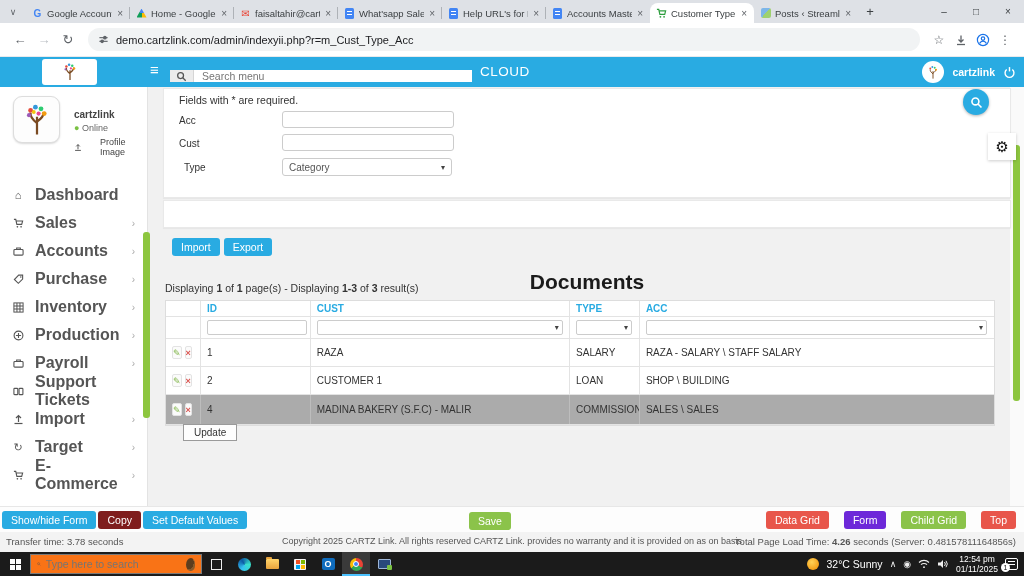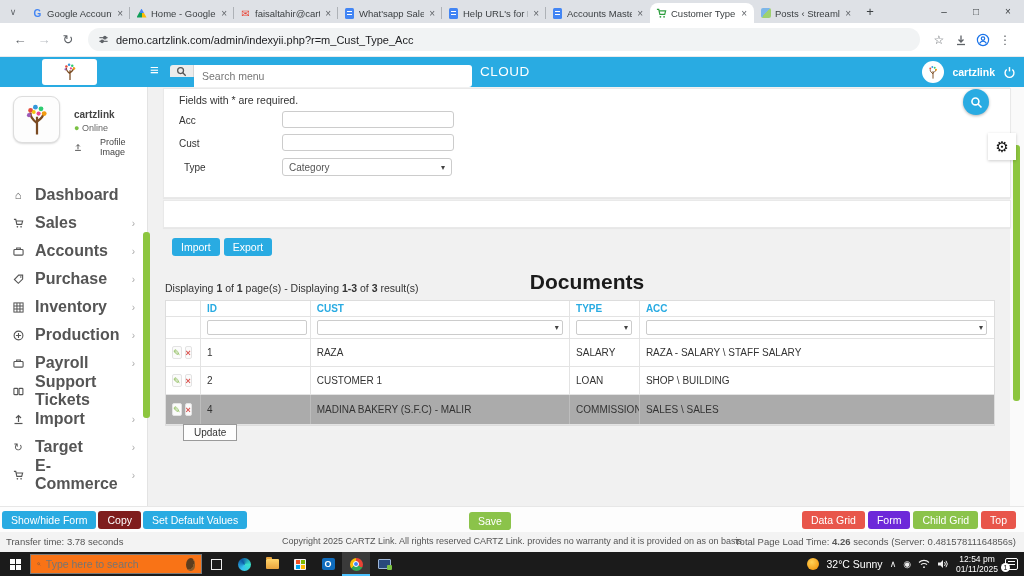--- a/index.html
+++ b/index.html
@@ -29,21 +29,21 @@
   .navbtn { width:24px; text-align:center; font-size:13px; color:#5f6368; }
   .navbtn.dis { color:#bdc1c6; }
   .urlpill { flex:1; height:23px; background:#f1f3f4; border-radius:12px; margin:0 8px; display:flex; align-items:center; padding:0 10px; gap:7px; }
   .urltext { font-size:11px; color:#202124; }
   .tbicon { width:22px; display:flex; align-items:center; justify-content:center; font-size:12px; color:#5f6368; }
 
   
   #appheader { position:absolute; top:57px; left:0; width:1024px; height:30px; background:#29ABE2; }
   .logobox { position:absolute; left:42px; top:2px; width:55px; height:26px; background:#fff; border-radius:3px; display:flex; align-items:center; justify-content:center; }
   .hamburger { position:absolute; left:150px; top:4px; color:#fff; font-size:15px; font-weight:bold; }
-  .hsearch { position:absolute; left:170px; top:8px; width:302px; height:22px; display:flex; border-radius:3px; overflow:hidden; }
+  .hsearch { position:absolute; left:170px; top:8px; width:302px; height:22px; display:flex; border-radius:3px; overflow:hidden;align-items:center; }
   .hsearch .sicon { width:24px; background:#ececec; border-right:1px solid #d5d5d5; display:flex; align-items:center; justify-content:center; }
   .hsearch input { flex:1; border:0; outline:none; font-size:10.5px; padding:0 8px; font-family:"Liberation Sans",sans-serif; color:#333; }
   .cloud { position:absolute; left:480px; top:7px; color:#fff; font-size:13.5px; letter-spacing:0.5px; }
   .hright { position:absolute; right:8px; top:0; height:30px; display:flex; align-items:center; gap:8px; }
   .havatar { width:22px; height:22px; border-radius:50%; background:#fff; display:flex; align-items:center; justify-content:center; }
   .huser { color:#fff; font-size:10.5px; font-weight:bold; }
 
   
   #maincanvas { position:absolute; top:87px; left:0; width:1024px; height:419px; background:#f1f1f1; }
   #sidebar { position:absolute; top:87px; left:0; width:148px; height:419px; background:#fff; border-right:1px solid #e3e3e3; }
@@ -103,21 +103,21 @@
   .fsel { height:15px; border:1px solid #ccc; border-radius:2px; background:#fff; display:flex; align-items:center; }
   .fsel .selarrow { margin-left:auto; color:#444; font-size:8px; padding-right:3px; }
   .chip { width:14px; height:13px; background:#fbfbfb; border:1px solid #e3e3e3; border-radius:2px; display:flex; align-items:center; justify-content:center; margin-right:3px; }
   .xmark { color:#d9534f; font-weight:bold; font-size:9px; }
   .tooltip { position:absolute; left:183px; top:424px; background:#fefefe; border:1px solid #9a9a9a; font-size:10px; color:#333; padding:2px 10px; }
 
   
   #bottombar { position:absolute; left:0; top:506px; width:1024px; height:26px; background:#fdfdfd; border-top:1px solid #e7e7e7; }
   #bb-left { position:absolute; left:2px; top:4px; display:flex; gap:2px; }
   #bb-save { position:absolute; left:469px; top:4px; }
-  #bb-right { position:absolute; right:8px; top:4px; display:flex; gap:3px; }
+  #bb-right { position:absolute; right:8px; top:4px; display:flex; gap:15px; }
   #footerrow { position:absolute; left:0; top:532px; width:1024px; height:20px; background:#f3f3f3; font-size:9.5px; color:#555; }
   .ft-left { position:absolute; left:6px; top:4px; }
   .ft-center { position:absolute; left:252px; width:520px; top:4px; text-align:center; font-size:9px; }
   .ft-right { position:absolute; right:8px; top:4px; }
   .ft-right .b, .ftb { font-weight:bold; }
 
   
   #taskbar { position:absolute; left:0; top:552px; width:1024px; height:24px; background:#1b1b1b; display:flex; align-items:center; }
   .startbtn { width:30px; height:24px; display:flex; align-items:center; justify-content:center; }
   .winlogo { display:grid; grid-template-columns:5px 5px; grid-template-rows:5px 5px; gap:1px; }

